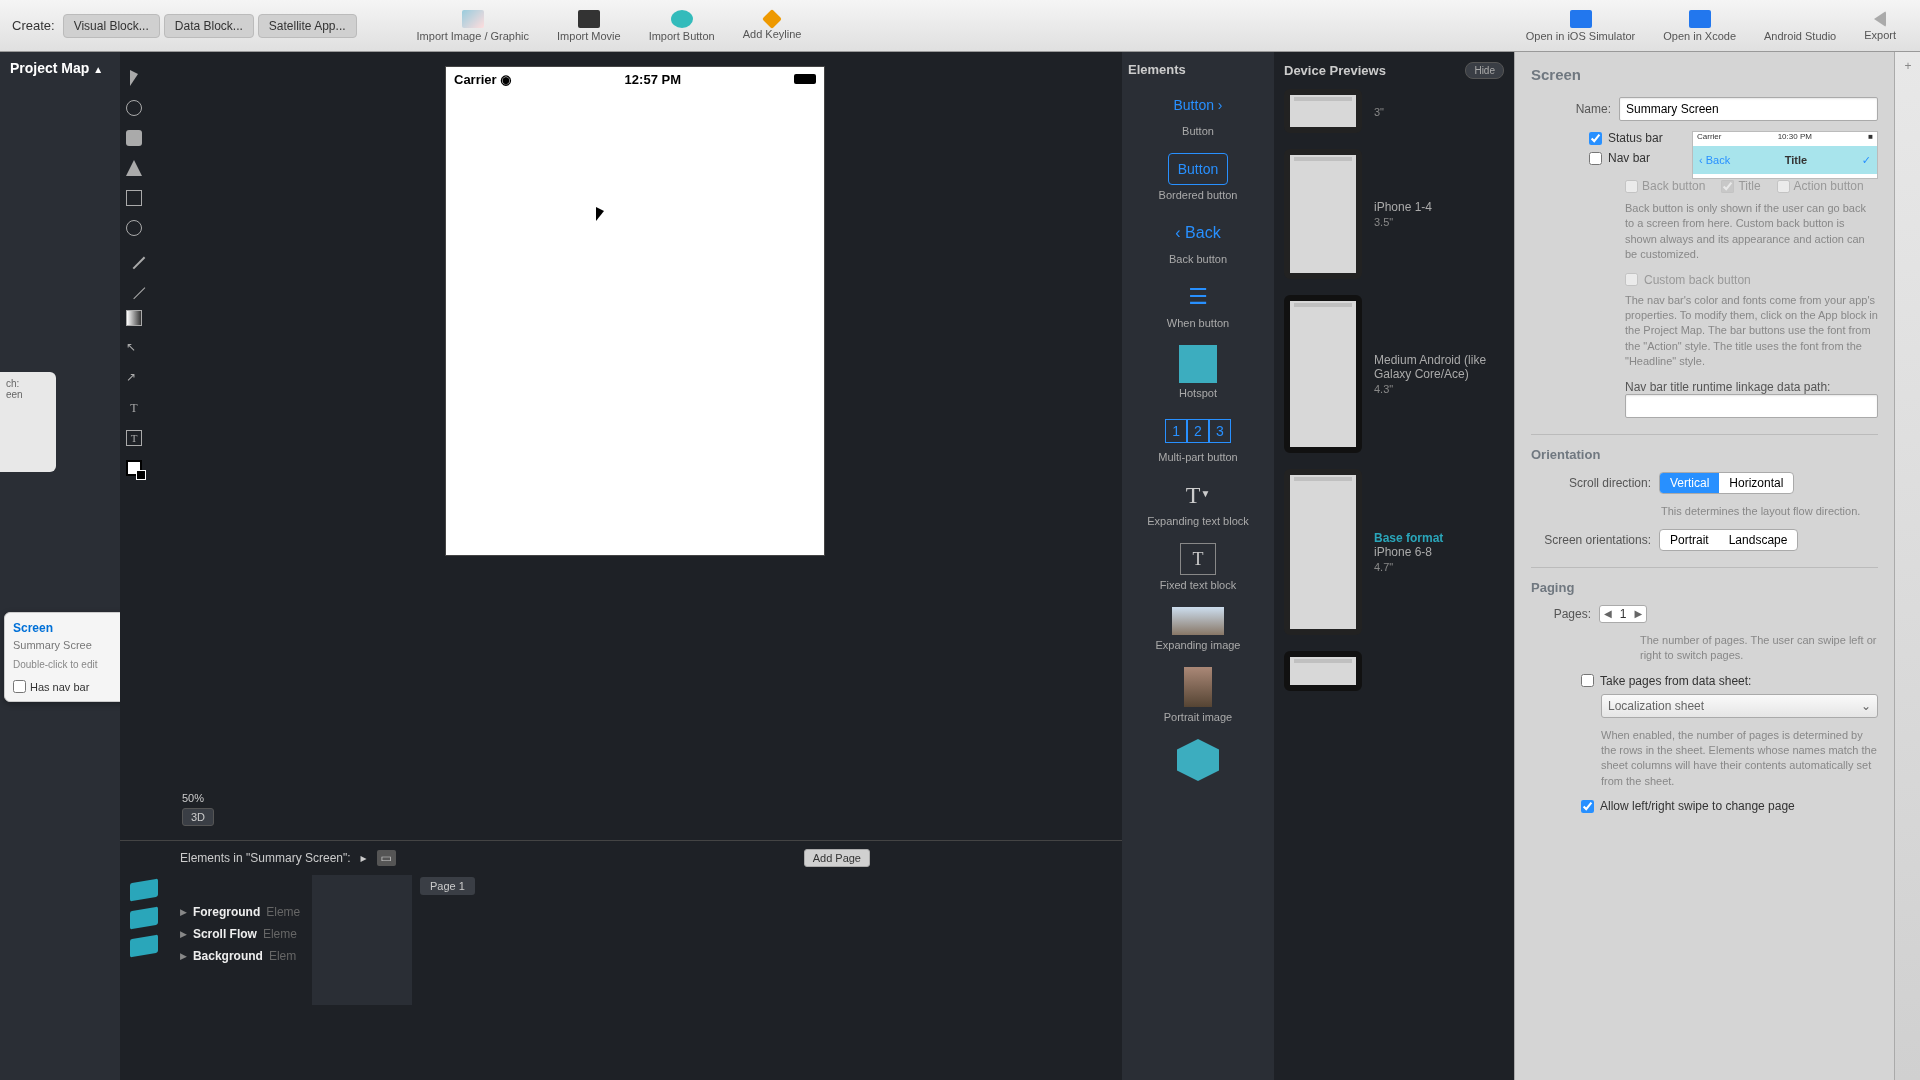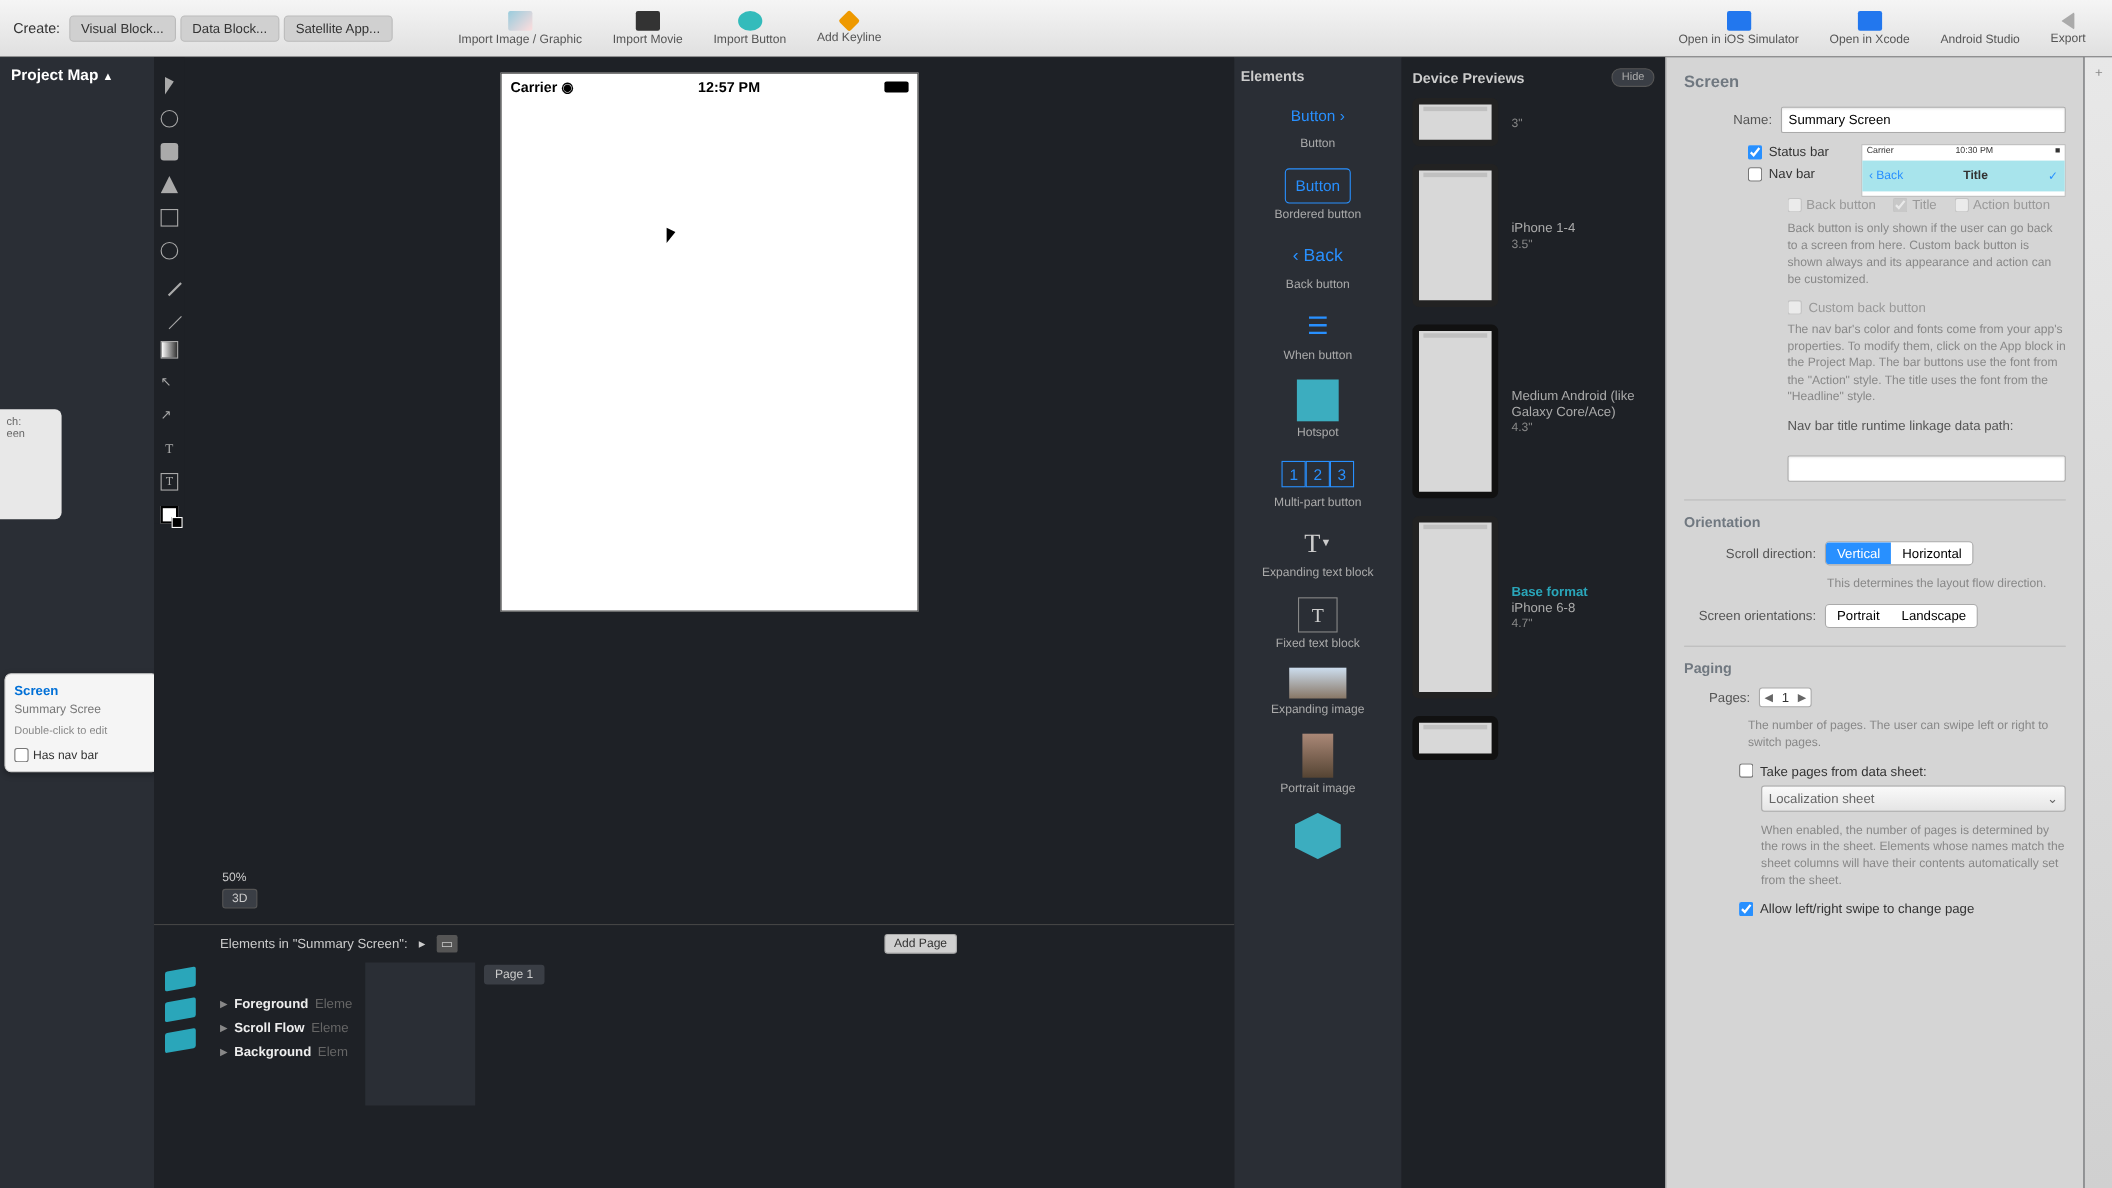--- a/index.html
+++ b/index.html
@@ -9,21 +9,21 @@
 .toolbar { height: 52px; background: linear-gradient(#f5f5f5, #e0e0e0); border-bottom: 1px solid #999; display: flex; align-items: center; padding: 0 12px; gap: 4px; }
 .toolbar-label { color: #333; font-size: 13px; font-weight: 500; margin-right: 4px; }
 .toolbar-pill { background: #d0d0d0; padding: 4px 10px; border-radius: 4px; color: #333; font-size: 12px; border: 1px solid #bbb; }
 .toolbar-spacer { flex: 1; }
 .toolbar-action { display: flex; flex-direction: column; align-items: center; margin: 0 12px; cursor: pointer; }
 .toolbar-action-icon { width: 22px; height: 18px; margin-bottom: 2px; background: #888; border-radius: 2px; }
 .toolbar-action-label { font-size: 11px; color: #555; }
 
 
 .main { display: flex; height: calc(100vh - 52px); }
-.left-col { width: 140px; background: #2a2e35; position: relative; }
+.left-col { width: 120px; background: #2a2e35; position: relative; }
 .project-map-title { color: #fff; font-size: 14px; font-weight: 600; padding: 8px 10px; }
 .screen-card { position: absolute; left: 4px; top: 560px; width: 140px; background: #f5f5f5; border: 1px solid #ccc; border-radius: 6px; padding: 8px; font-size: 11px; color: #333; box-shadow: 0 2px 6px rgba(0,0,0,.3); }
 .screen-card-title { color: #0070d7; font-weight: 600; margin-bottom: 4px; font-size: 12px; }
 .screen-card-sub { color: #777; margin-bottom: 8px; }
 .screen-card-hint { color: #888; font-size: 10px; margin-bottom: 10px; }
 .screen-card-check { display: flex; align-items: center; gap: 4px; font-size: 11px; }
 
 
 .canvas-col { flex: 1; background: #1e2126; display: flex; flex-direction: column; position: relative; }
 .tool-strip { position: absolute; left: 0; top: 0; width: 28px; background: #1e2126; padding-top: 18px; display: flex; flex-direction: column; align-items: center; gap: 14px; }
@@ -364,21 +364,21 @@
           <input type="checkbox" disabled="" style=""> 
           <span>Action button</span>
         </label>
     </div>
     <div class="help-text">Back button is only shown if the user can go back to a screen from here. Custom back button is shown always and its appearance and action can be customized.</div>
     <label class="check-row" style="margin-left:94px;color:#999">
         <input type="checkbox" disabled="" style=""> 
         <span>Custom back button</span>
       </label>
     <div class="help-text">The nav bar's color and fonts come from your app's properties. To modify them, click on the App block in the Project Map. The bar buttons use the font from the "Action" style. The title uses the font from the "Headline" style.</div>
-    <div style="margin-left:94px;color:#555;margin-bottom:20px">Nav bar title runtime linkage data path:</div>
+    <div style="margin-left:94px;color:#555;margin-bottom:0">Nav bar title runtime linkage data path:</div>
     <input class="prop-input" style="margin-left: 94px; width: calc(100% - 94px);">
 
     <div class="section-label">Orientation</div>
     <div class="prop-row" style="justify-content:flex-start">
       <span class="prop-label" style="width:120px">Scroll direction:</span>
       <div class="seg-control">
           <span class="active">Vertical</span>
           <span>Horizontal</span>
         </div>
     </div>
@@ -393,21 +393,21 @@
 
     <div class="section-label">Paging</div>
     <div class="prop-row">
       <span class="prop-label" style="width:60px">Pages:</span>
       <div class="pages-stepper">
           <span class="arr">◀</span>
           <span>1</span>
           <span class="arr">▶</span>
         </div>
     </div>
-    <div class="help-text" style="margin-left:58px">The number of pages. The user can swipe left or right to switch pages.</div>
+    <div class="help-text" style="margin-left:109px">The number of pages. The user can swipe left or right to switch pages.</div>
     <label class="check-row" style="margin-left:50px">
         <input type="checkbox" style=""> 
         <span>Take pages from data sheet:</span>
       </label>
     <div class="prop-row" style="margin-left:70px">
         <div class="select-wide">
           <span>Localization sheet</span>
           <span>⌄</span>
         </div>
       </div>

